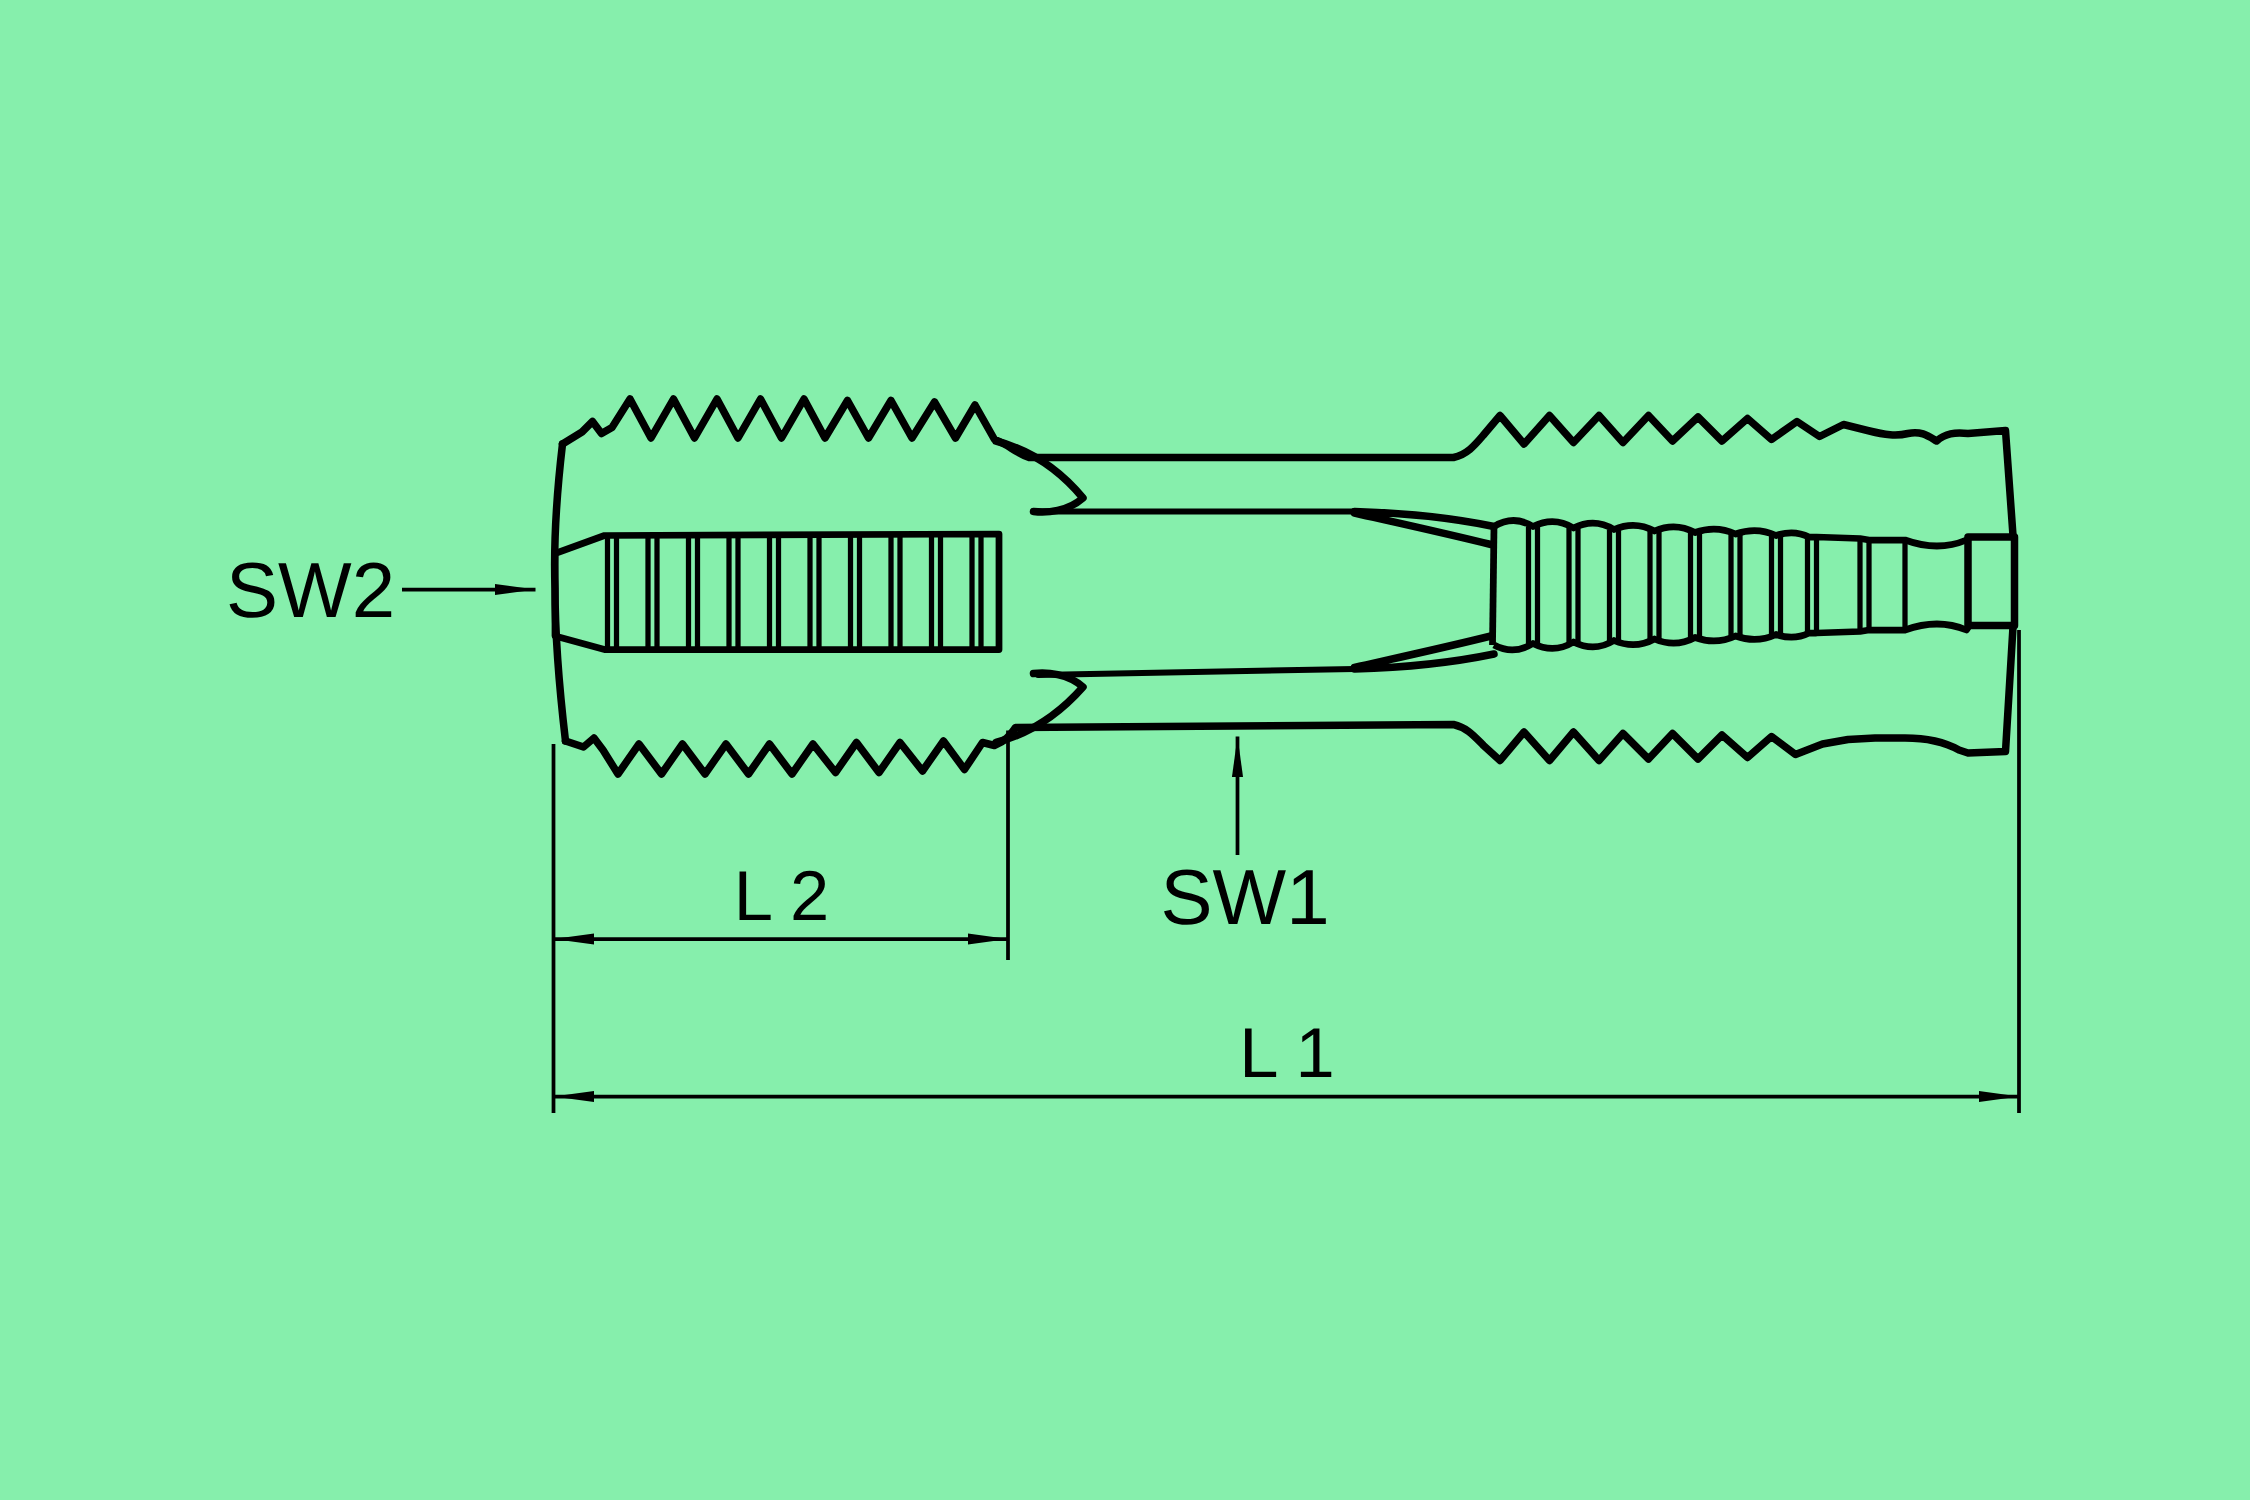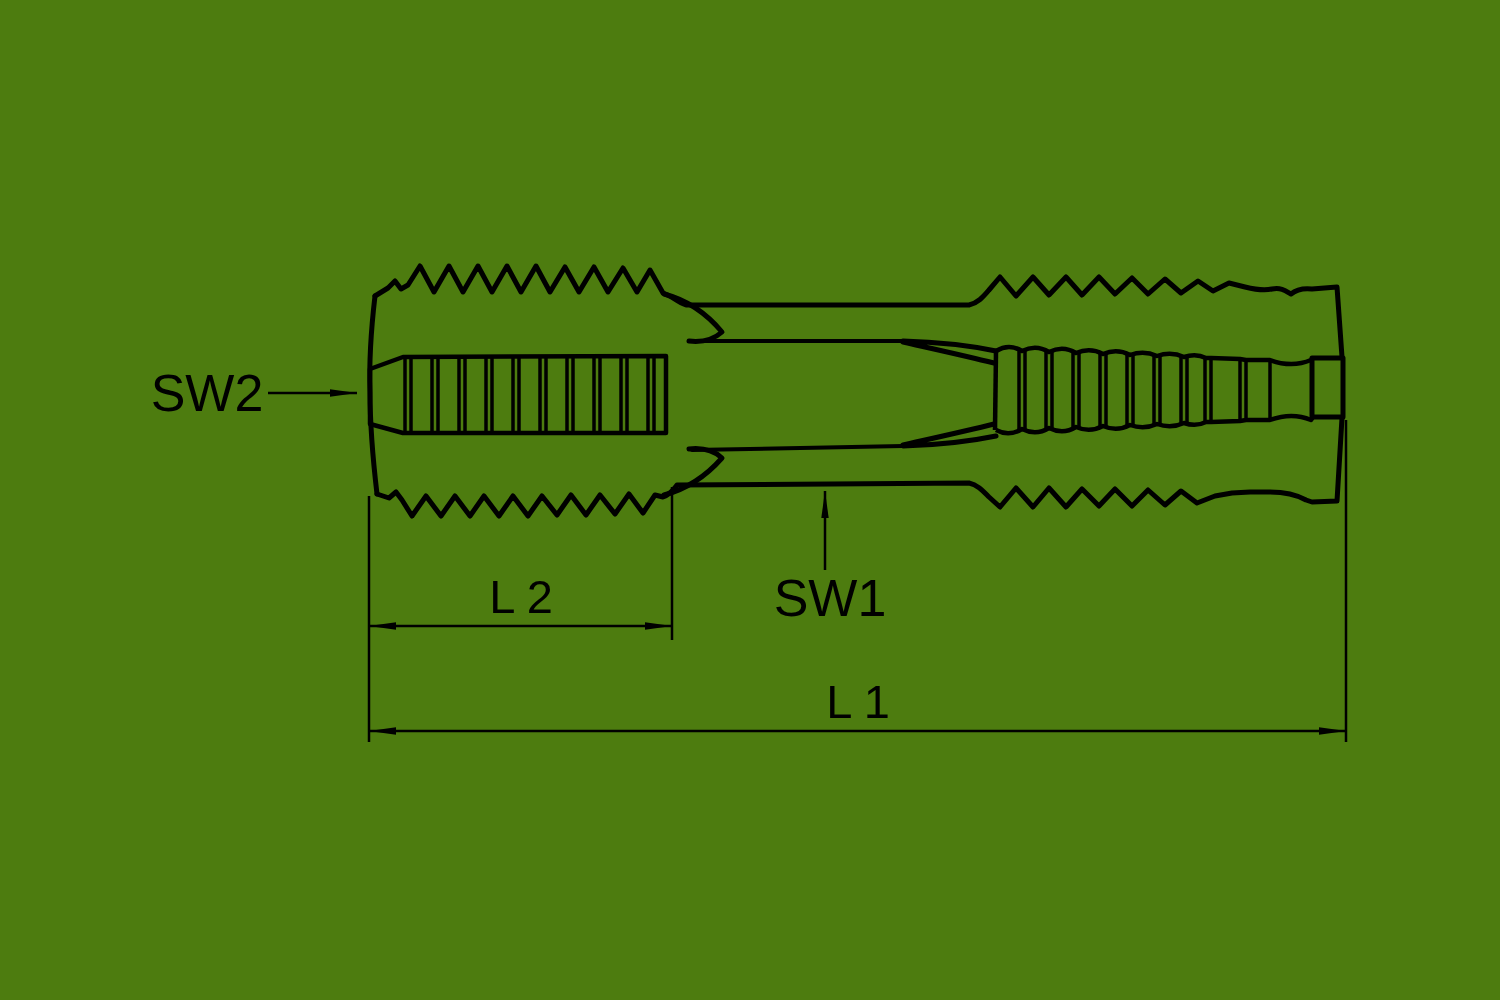--- a/index.html
+++ b/index.html
@@ -1,18 +1,18 @@
 <!DOCTYPE html>
 <html><head>
 <meta charset="utf-8">
 <style>
   html,body{margin:0;padding:0;}
   body{background:#e9e9e9;font-family:"Liberation Sans",sans-serif;}
   .canvas{
-    position:relative;width:1500px;height:1000px;background:#4d7c0f;overflow:hidden;
+    position:relative;width:1500px;height:1000px;background:#86efac;overflow:hidden;
   }
   svg{display:block;}
   text{font-family:"Liberation Sans","DejaVu Sans",sans-serif;fill:#000;}
   .lbl-sw{font-size:52px;}
   .lbl-dim{font-size:47px;}
 </style>
 </head>
 <body>
 
 <div class="canvas">

